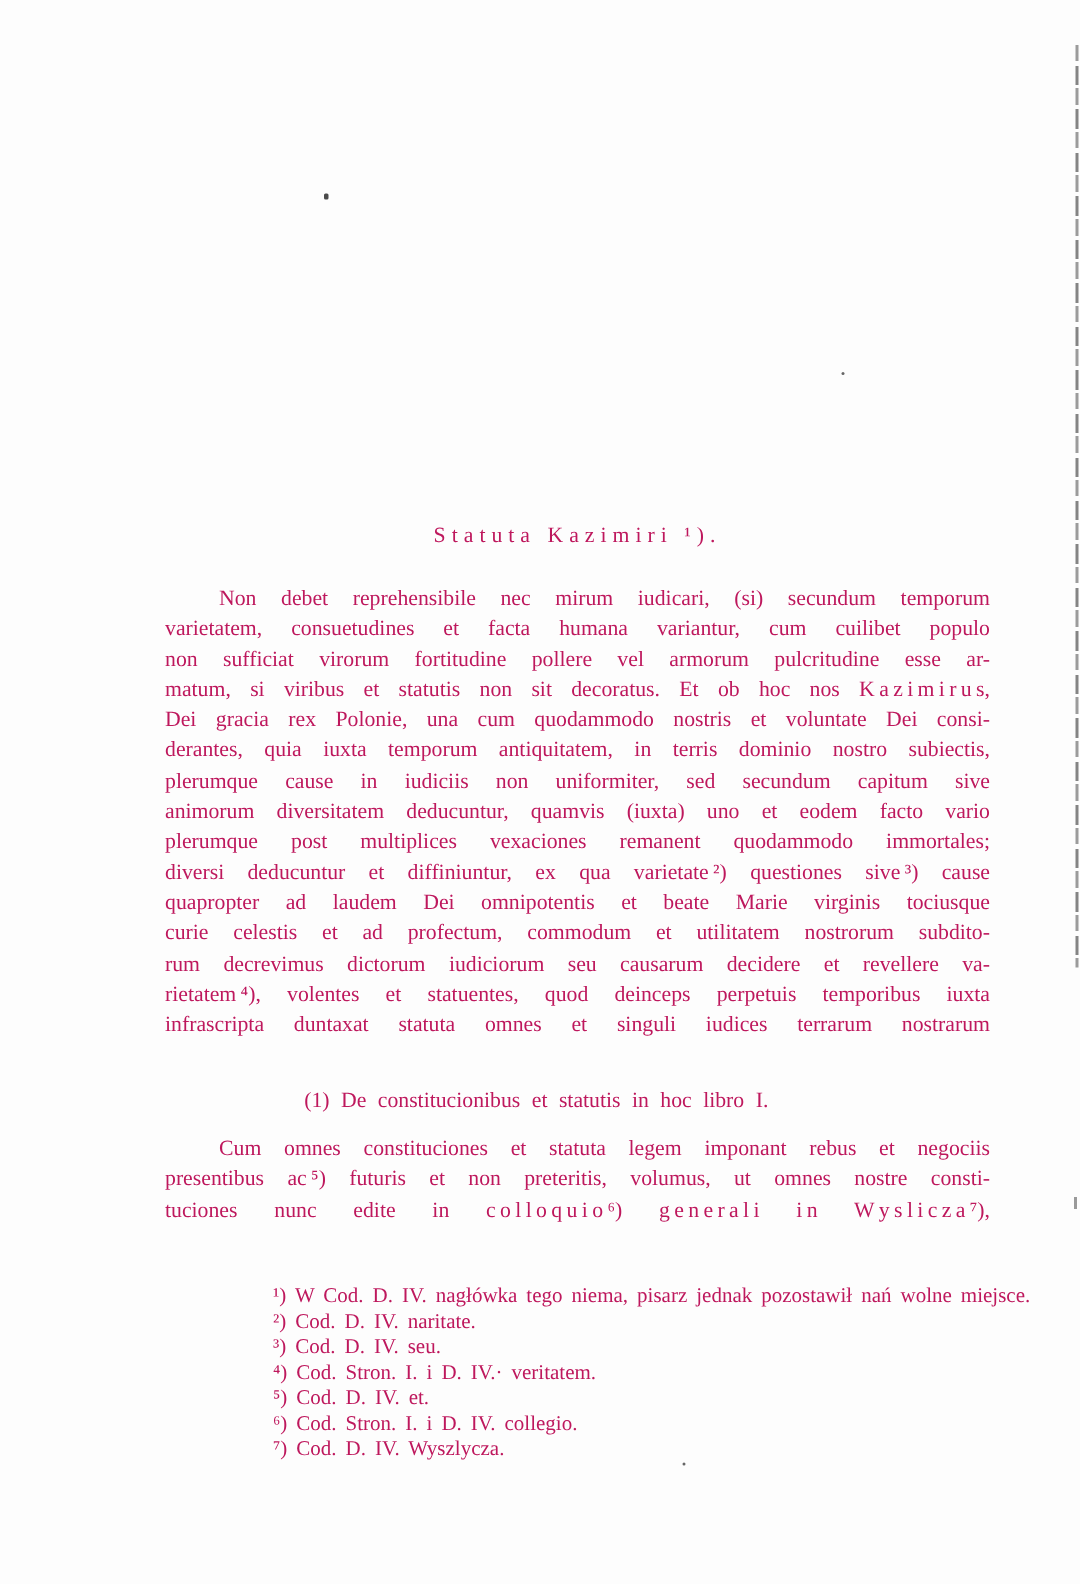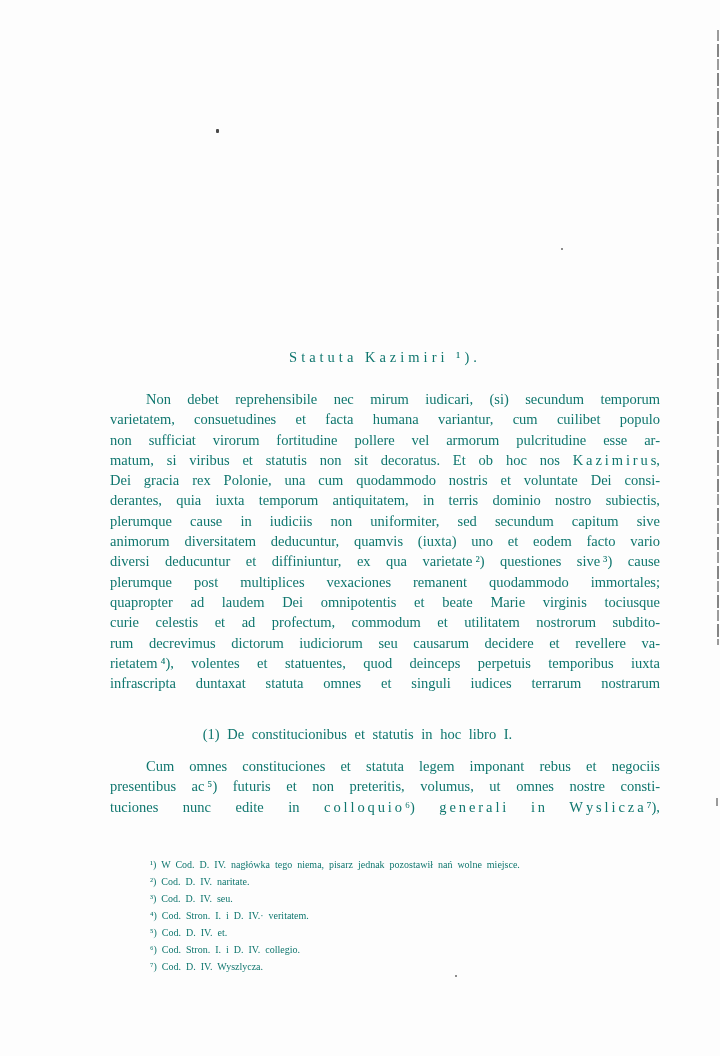--- a/index.html
+++ b/index.html
@@ -3,21 +3,21 @@
 <meta charset="utf-8">
 <style>
   html,body { margin:0; padding:0; background:#e8e8e8; }
   .page {
     position:relative;
     width:720px; height:1056px;
     margin:0 auto;
     background:#fdfdfd;
     overflow:hidden;
     font-family:"Liberation Serif","DejaVu Serif",serif;
-    color:#0f766e;
+    color:#be185d;
   }
   .block { position:absolute; left:110px; width:550px; }
   .title {
     top:349px;
     text-align:center;
     font-size:14.5px;
     letter-spacing:4px;
     white-space:nowrap;
   }
   .para { font-size:14.5px; }
@@ -32,22 +32,22 @@
   .heading {
     top:726px;
     width:495px;
     padding-right:55px;
     text-align:center;
     font-size:14.5px;
     word-spacing:4px;
     white-space:nowrap;
   }
   .footnotes {
-    top:856px; left:150px; width:500px;
-    font-size:10px;
+    top:856px; left:182px; width:500px;
+    font-size:14px;
   }
   .footnotes .tline {
     line-height:17px;
     text-align:left;
     word-spacing:2.5px;
     white-space:nowrap;
   }
   .edge-line {
     position:absolute;
     right:1px; top:30px;
@@ -87,22 +87,22 @@
 
   <div class="block para p1">
       <div class="tline">Non debet reprehensibile nec mirum iudicari, (si) secundum temporum</div>
       <div class="tline">varietatem, consuetudines et facta humana variantur, cum cuilibet populo</div>
       <div class="tline">non sufficiat virorum fortitudine pollere vel armorum pulcritudine esse ar-</div>
       <div class="tline">matum, si viribus et statutis non sit decoratus. Et ob hoc nos K a z i m i r u s,</div>
       <div class="tline">Dei gracia rex Polonie, una cum quodammodo nostris et voluntate Dei consi-</div>
       <div class="tline">derantes, quia iuxta temporum antiquitatem, in terris dominio nostro subiectis,</div>
       <div class="tline">plerumque cause in iudiciis non uniformiter, sed secundum capitum sive</div>
       <div class="tline">animorum diversitatem deducuntur, quamvis (iuxta) uno et eodem facto vario</div>
+      <div class="tline">plerumque post multiplices vexaciones remanent quodammodo immortales;</div>
       <div class="tline">diversi deducuntur et diffiniuntur, ex qua varietate ²) questiones sive ³) cause</div>
-      <div class="tline">plerumque post multiplices vexaciones remanent quodammodo immortales;</div>
       <div class="tline">quapropter ad laudem Dei omnipotentis et beate Marie virginis tociusque</div>
       <div class="tline">curie celestis et ad profectum, commodum et utilitatem nostrorum subdito-</div>
       <div class="tline">rum decrevimus dictorum iudiciorum seu causarum decidere et revellere va-</div>
       <div class="tline">rietatem ⁴), volentes et statuentes, quod deinceps perpetuis temporibus iuxta</div>
       <div class="tline">infrascripta duntaxat statuta omnes et singuli iudices terrarum nostrarum</div>
     </div>
 
   <div class="block heading">(1) De constitucionibus et statutis in hoc libro I.</div>
 
   <div class="block para p2">

